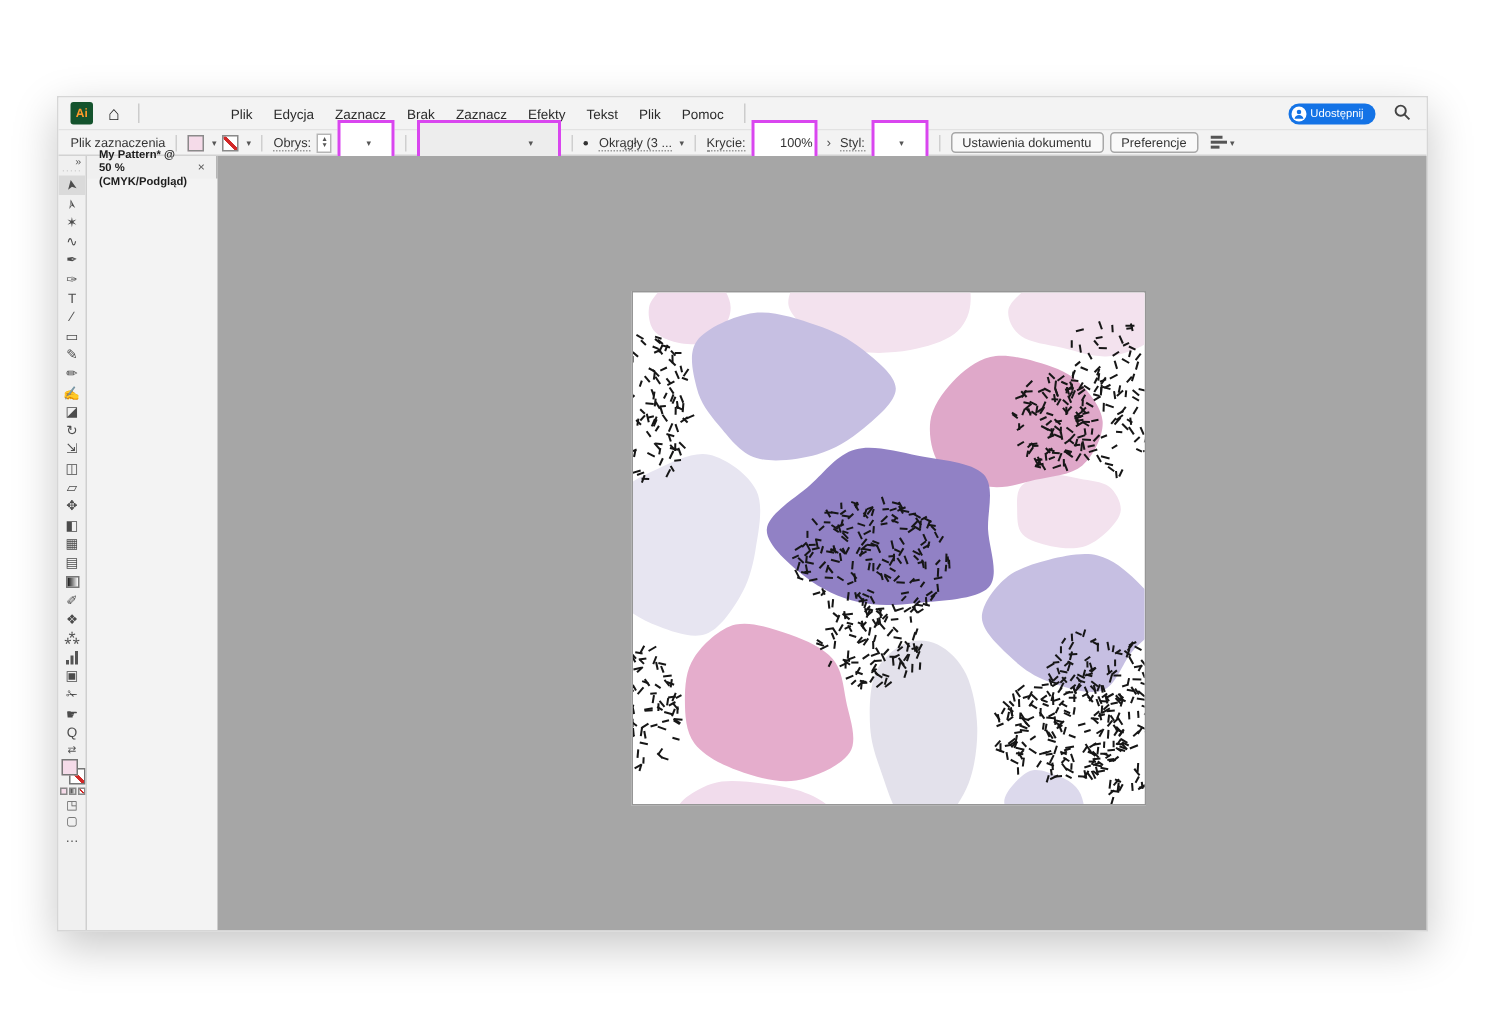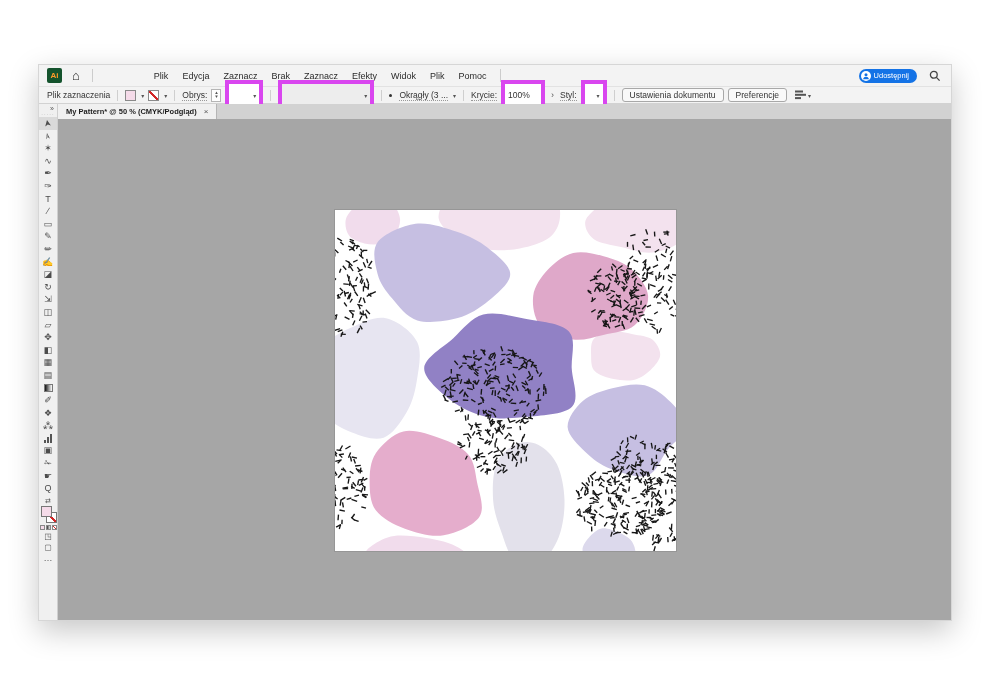--- a/index.html
+++ b/index.html
@@ -12,39 +12,39 @@
 
   
   .menu-bar{height:22px;flex:0 0 22px;display:flex;align-items:center;padding:0 10px 0 8px;
     background:#f3f3f3;border-bottom:1px solid #e2e2e2;}
   .app-logo{width:15px;height:15px;border-radius:2px;background:#14532d;color:#ff9a2a;
     font-size:8px;font-weight:bold;display:flex;align-items:center;justify-content:center;}
   .home-btn{font-size:13px;color:#222;margin:0 6px 0 10px;line-height:1;}
   .mb-sep{width:1px;height:13px;background:#cccccc;margin:0 6px;}
   .menu-items{display:flex;align-items:center;margin-left:48px;}
   .menu-item{font-size:9px;color:#2b2b2b;padding:0 7px;cursor:default;}
-  .menu-right{margin-left:auto;display:flex;align-items:center;}
+  .menu-right{margin-left:auto;display:flex;align-items:flex-start;}
   .share-btn{display:flex;align-items:center;gap:3px;height:14px;border:none;border-radius:8px;
     background:#1473e6;color:#fff;font-size:7.5px;padding:0 8px 0 2px;font-family:inherit;}
   .share-avatar{width:10px;height:10px;border-radius:50%;background:#fff;display:flex;
     align-items:center;justify-content:center;}
   .search-btn{margin-left:12px;display:flex;align-items:center;}
 
   
   .options-bar{height:17px;flex:0 0 17px;display:flex;align-items:center;padding:0 8px;gap:4px;
     background:#f3f3f3;border-bottom:1px solid #d2d2d2;font-size:8.5px;color:#333;white-space:nowrap;}
   .ob-sep{width:1px;height:11px;background:#cfcfcf;margin:0 3px;}
   .swatch{width:11px;height:11px;border:1px solid #8a8a8a;display:inline-block;}
   .swatch.none{background:linear-gradient(45deg,#fff 42%,#d22828 42%,#d22828 58%,#fff 58%);}
   .chev{font-size:6px;color:#555;margin-left:1px;}
   .dotted-label{border-bottom:1px dotted #999;line-height:10px;}
   .stepper{width:10px;height:13px;border:1px solid #b5b5b5;background:#fff;display:flex;
     flex-direction:column;align-items:center;justify-content:center;font-size:4.5px;color:#555;line-height:4.5px;}
-  .field{height:31px;border:4px solid #d946ef;background:#fff;display:inline-flex;align-items:center;
-    padding:0 3px;font-size:8.5px;color:#333;}
+  .field{height:31px;border:2px solid #d946ef;background:#fff;display:inline-flex;align-items:center;
+    padding:0 17px;font-size:8.5px;color:#333;}
   .field .chev{margin-left:auto;}
   .w38{width:38px;} .w96{width:96px;background:#ededed;} .w26{width:26px;} .w44{width:44px;}
   .flyout{font-size:9px;color:#555;margin:0 2px;}
   .brush-dot{width:3px;height:3px;border-radius:50%;background:#333;display:inline-block;margin-right:3px;}
   .ob-btn{height:14px;border:1px solid #a8a8a8;border-radius:3px;background:#f9f9f9;
     font-size:8.5px;color:#333;padding:0 7px;font-family:inherit;display:inline-flex;align-items:center;}
   .align-wrap{display:flex;align-items:center;margin-left:4px;}
 
   
   .body-row{flex:1;display:flex;min-height:0;}
@@ -66,21 +66,21 @@
   .fs .fill{position:absolute;left:1px;top:0;width:11px;height:11px;background:#f5dbe9;border:1px solid #777;z-index:2;}
   .fs .stroke{position:absolute;right:0;bottom:0;width:11px;height:11px;border:1px solid #777;
     background:linear-gradient(45deg,#fff 40%,#d22828 40%,#d22828 60%,#fff 60%);}
   .color-row{display:flex;gap:1px;}
   .color-row span{width:5px;height:5px;border:1px solid #888;display:inline-block;}
   .cr-color{background:#f5dbe9;} .cr-grad{background:linear-gradient(90deg,#333,#eee);}
   .cr-none{background:linear-gradient(45deg,#fff 35%,#d22828 35%,#d22828 65%,#fff 65%);}
   .mode-glyph{font-size:8px;color:#555;line-height:9px;}
   .more-dots{font-size:9px;color:#555;line-height:8px;}
 
-  .right-col{flex:1;display:flex;flex-direction:column;min-width:0;}
+  .right-col{flex:1;display:flex;flex-direction:row;min-width:0;}
   .tab-bar{height:15px;flex:0 0 15px;background:#d2d2d2;display:flex;align-items:stretch;}
   .doc-tab{background:#f0f0f0;display:flex;align-items:center;gap:7px;padding:0 8px;
     font-size:7.5px;font-weight:bold;color:#1d1d1d;border-right:1px solid #b5b5b5;}
   .tab-close{font-weight:normal;color:#555;font-size:8px;}
 
   .canvas{flex:1;position:relative;background:#a6a6a6;overflow:hidden;}
   .artboard{position:absolute;left:276px;top:90px;width:343px;height:343px;background:#fff;
     border:1px solid #969696;overflow:hidden;}
   .artboard svg{position:absolute;left:0;top:0;}
 </style>
@@ -93,21 +93,21 @@
     <div class="app-logo">Ai</div>
     <div class="home-btn">⌂</div>
     <div class="mb-sep"></div>
     <div class="menu-items" id="menus">
         <span class="menu-item">Plik</span>
         <span class="menu-item">Edycja</span>
         <span class="menu-item">Zaznacz</span>
         <span class="menu-item">Brak</span>
         <span class="menu-item">Zaznacz</span>
         <span class="menu-item">Efekty</span>
-        <span class="menu-item">Widok</span>
+        <span class="menu-item">Tekst</span>
         <span class="menu-item">Plik</span>
         <span class="menu-item">Pomoc</span>
       </div>
     <div class="mb-sep"></div>
     <div class="menu-right">
       <button class="share-btn">
         <span class="share-avatar">
           <svg width="8" height="8" viewBox="0 0 10 10">
               <circle cx="5" cy="3.4" r="1.9" fill="#1473e6"></circle>
               <path d="M1.3 9c.4-2.1 1.9-3.1 3.7-3.1s3.3 1 3.7 3.1z" fill="#1473e6"></path>

